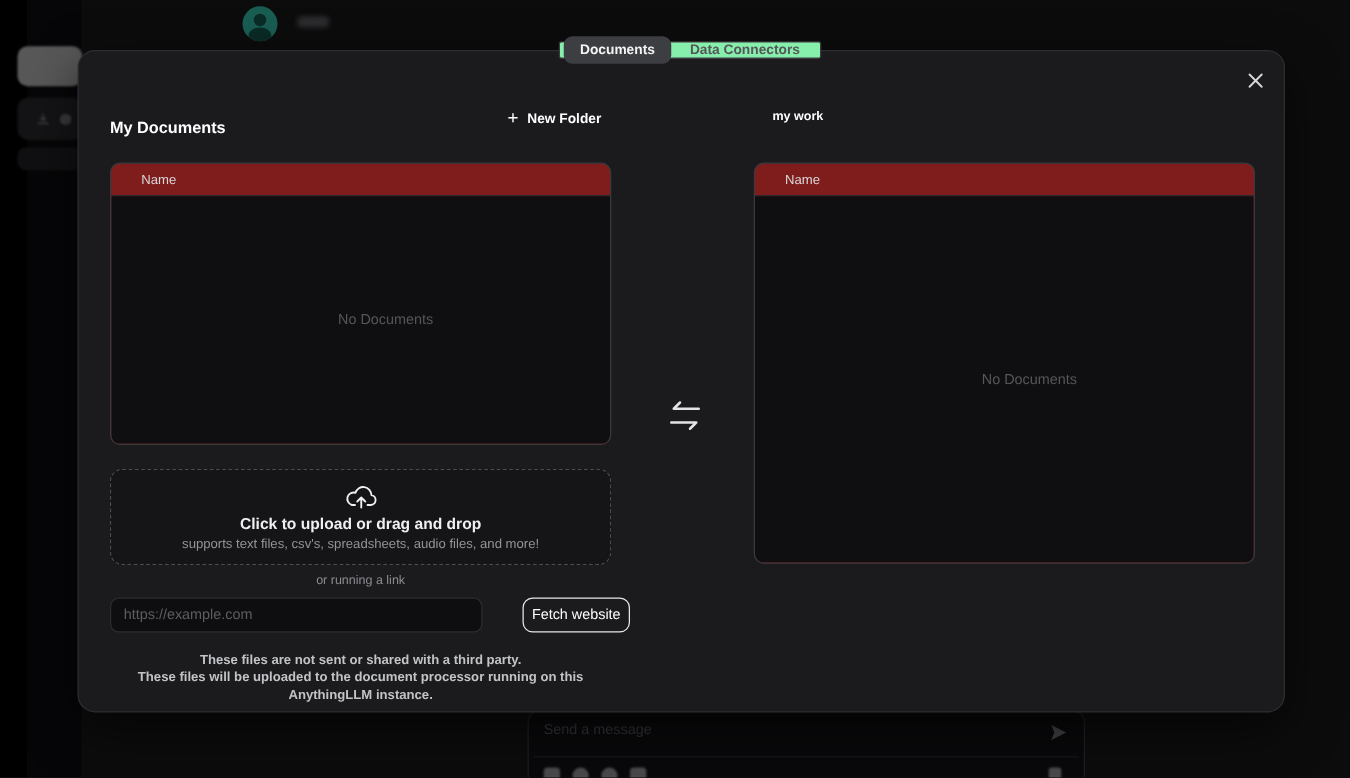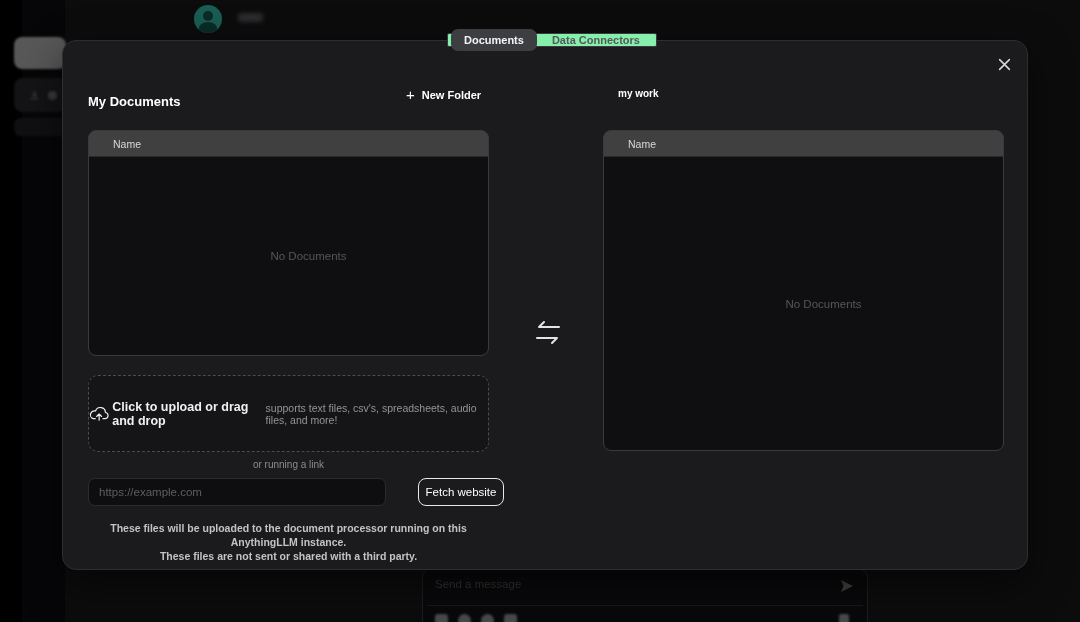--- a/index.html
+++ b/index.html
@@ -44,29 +44,29 @@
   
   .left-head { position:absolute; left:25px; top:44px; width:420px; height:24px; display:flex; align-items:flex-end; }
   .doc-title { font-size:13px; font-weight:700; color:#ffffff; }
   .search-box { position:absolute; left:116px; top:0; width:178px; height:23px; background:#0e0e10; border:1px solid #3a3a3e; border-radius:6px; display:flex; align-items:center; padding:0 8px; gap:6px; }
   .search-box input { flex:1; background:transparent; border:none; outline:none; color:#cfcfd2; font-size:11px; font-family:"Liberation Sans",sans-serif; }
   .search-box input::placeholder { color:#6b6c70; }
   .new-folder { position:absolute; left:318px; top:2px; display:flex; align-items:center; gap:7px; color:#ffffff; cursor:pointer; }
   .new-folder .plus { font-size:15px; font-weight:400; line-height:1; }
   .new-folder .nf-label { font-size:11px; font-weight:700; }
 
-  .doc-panel { position:absolute; background:#404040; border:1px solid #3a3a3e; border-radius:8px; overflow:hidden; }
+  .doc-panel { position:absolute; background:#7f1d1d; border:1px solid #3a3a3e; border-radius:8px; overflow:hidden; }
   .doc-panel.left { left:25px; top:89px; width:401px; height:226px; }
   .doc-panel.right { left:540px; top:89px; width:401px; height:321px; }
   .panel-header { height:26px; display:flex; align-items:center; padding:0 24px; border-bottom:1px solid #2a2a2e; }
   .panel-header .col { font-size:10.5px; color:#d9d9db; }
   .panel-body { position:absolute; inset:26px 0 0 0; display:flex; align-items:center; justify-content:center; background:#0f0f11; }
   .empty-text { font-size:11.5px; color:#55565a;margin-left:40px; }
 
-  .upload-box { position:absolute; left:25px; top:334px; width:401px; height:77px; background:#151517; border:1.5px dashed #4b4c50; border-radius:10px; display:flex; flex-direction:row; align-items:center; justify-content:center; gap:3px; cursor:pointer; }
+  .upload-box { position:absolute; left:25px; top:334px; width:401px; height:77px; background:#151517; border:1.5px dashed #4b4c50; border-radius:10px; display:flex; flex-direction:column; align-items:center; justify-content:center; gap:3px; cursor:pointer; }
   .upload-title { font-size:12.5px; font-weight:700; color:#f0f0f2; }
   .upload-sub { font-size:10.5px; color:#939498; }
 
   .or-link { position:absolute; left:25px; top:418px; width:401px; text-align:center; font-size:10px; color:#8b8c8f; }
 
   .link-row { position:absolute; left:25px; top:437px; width:416px; height:28px; }
   .link-input { position:absolute; left:0; top:0; width:298px; height:28px; background:#0e0e10; border:1px solid #2c2c30; border-radius:7px; color:#cfcfd2; font-size:11.5px; padding:0 10px; outline:none; font-family:"Liberation Sans",sans-serif; }
   .link-input::placeholder { color:#5d5e62; }
   .fetch-btn { position:absolute; left:330px; top:0; width:86px; height:28px; background:transparent; border:1.5px solid #e8e8ea; border-radius:8px; color:#ffffff; font-size:11.5px; font-weight:400; cursor:pointer; font-family:"Liberation Sans",sans-serif; }
 
@@ -160,22 +160,22 @@
     </div>
 
     <div class="or-link">or running a link</div>
 
     <div class="link-row">
       <input class="link-input" type="text" placeholder="https://example.com" style="">
       <button class="fetch-btn">Fetch website</button>
     </div>
 
     <div class="disclaimer">
+      <div>These files are not sent or shared with a third party.</div>
       <div>These files will be uploaded to the document processor running on this AnythingLLM instance.</div>
-      <div>These files are not sent or shared with a third party.</div>
     </div>
 
     <div class="transfer-icon">
       <svg width="30" height="32" viewBox="0 0 30 32" fill="none" stroke="#e4e4e6" stroke-width="2" stroke-linecap="round" stroke-linejoin="round">
         <path d="M26 10H6M6 10l5-5"></path>
         <path d="M4 21h20M24 21l-5 5"></path>
       </svg>
     </div>
 
     <div class="ws-title">my work</div>

